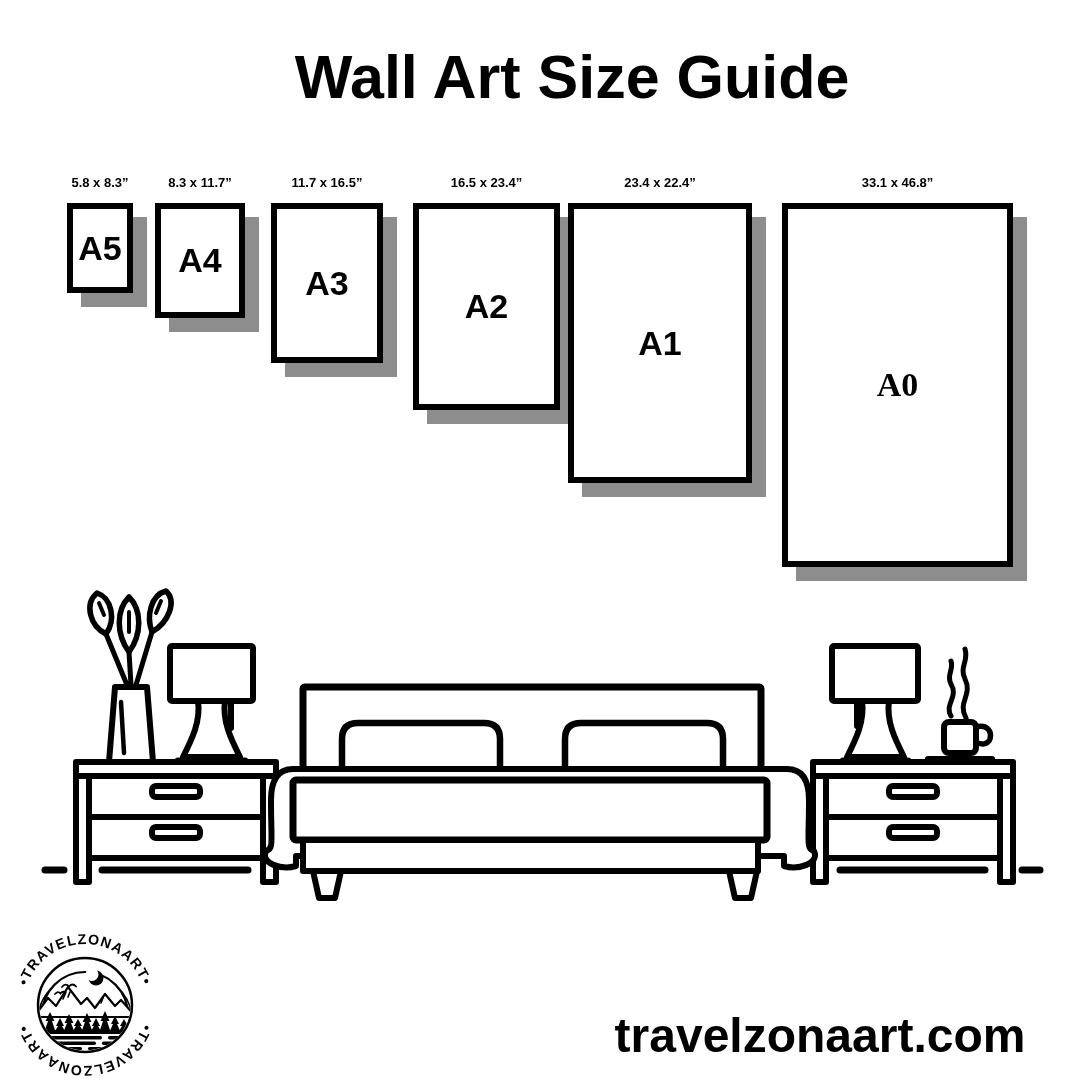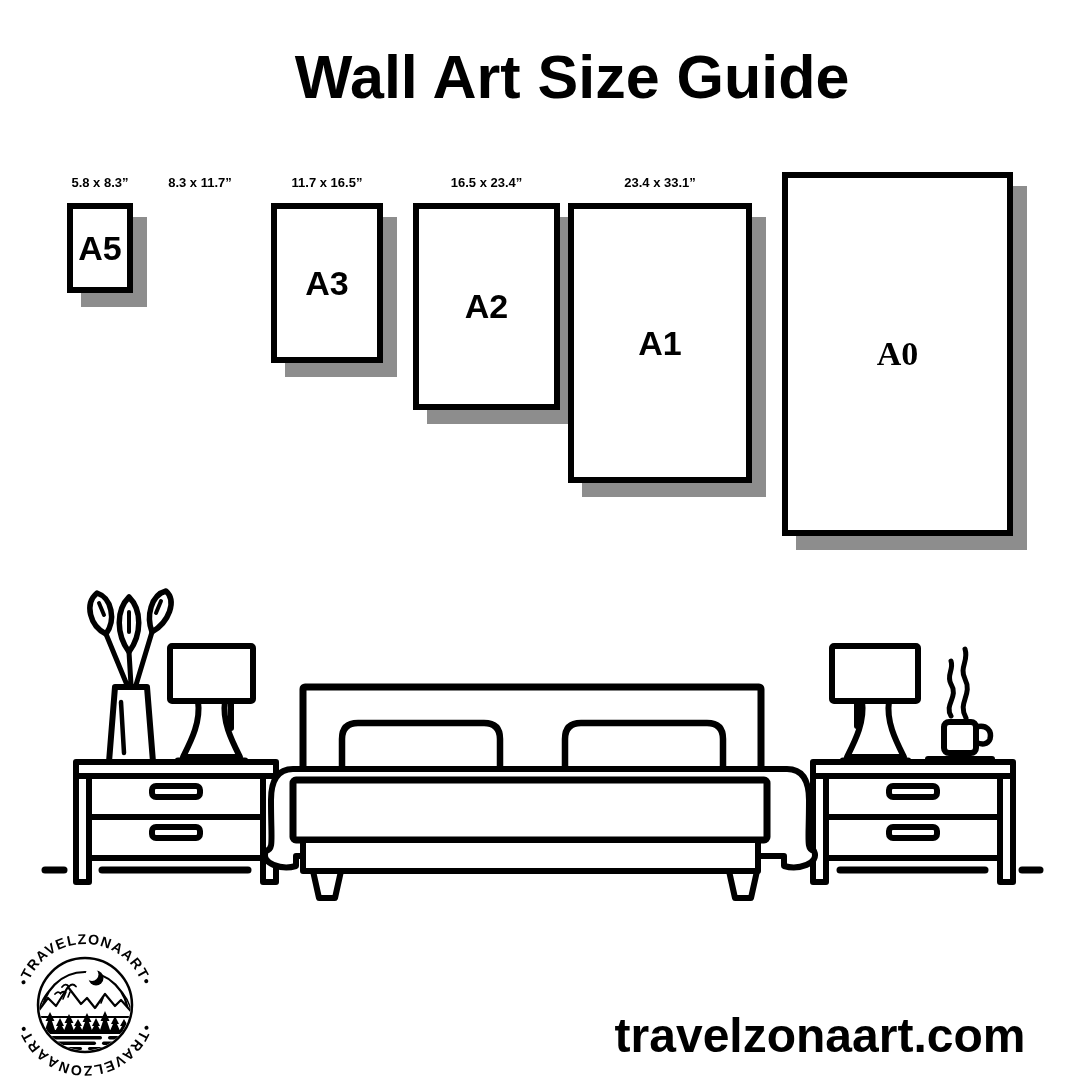--- a/index.html
+++ b/index.html
@@ -38,40 +38,44 @@
   <h1 class="title" style="margin:0;font-size:61px;">Wall Art Size Guide</h1>
 
   <div class="poster p-a5">
     <div class="dim">5.8 x 8.3”</div>
     <div class="paper">
         <span>A5</span>
       </div>
   </div>
   <div class="poster p-a4">
     <div class="dim">8.3 x 11.7”</div>
+    <div class="paper">
+        <span>A4</span>
+      </div>
   </div>
   <div class="poster p-a3">
     <div class="dim">11.7 x 16.5”</div>
     <div class="paper">
         <span>A3</span>
       </div>
   </div>
   <div class="poster p-a2">
     <div class="dim">16.5 x 23.4”</div>
     <div class="paper">
         <span>A2</span>
       </div>
   </div>
   <div class="poster p-a1">
-    <div class="dim">23.4 x 33.1”</div>
+    <div class="dim">23.4 x 22.4”</div>
     <div class="paper">
         <span>A1</span>
       </div>
   </div>
   <div class="poster p-a0">
+    <div class="dim">33.1 x 46.8”</div>
     <div class="paper">
         <span>A0</span>
       </div>
   </div>
 
   <svg class="scene" viewBox="0 580 1080 330" aria-hidden="true">
     <g stroke="#000" fill="none" stroke-linecap="round" stroke-linejoin="round">
 
       <g stroke-width="7">
         <path d="M45 870 H64"></path>

